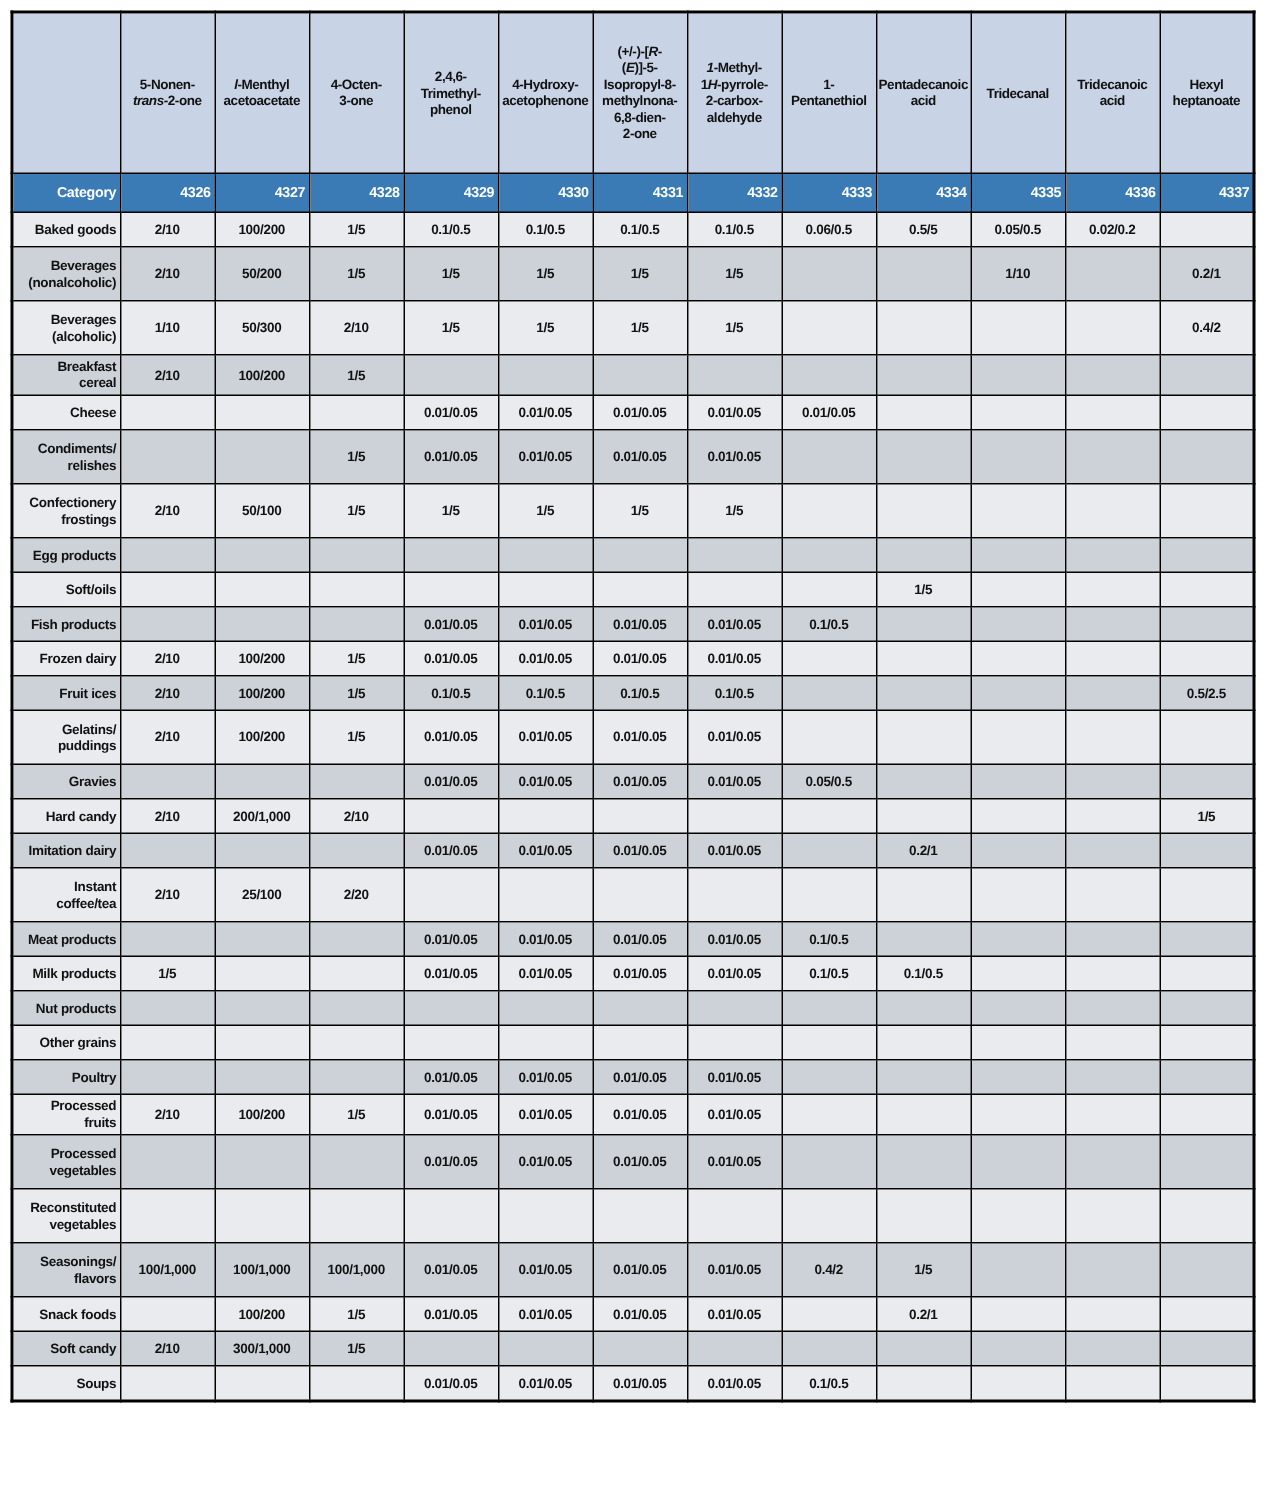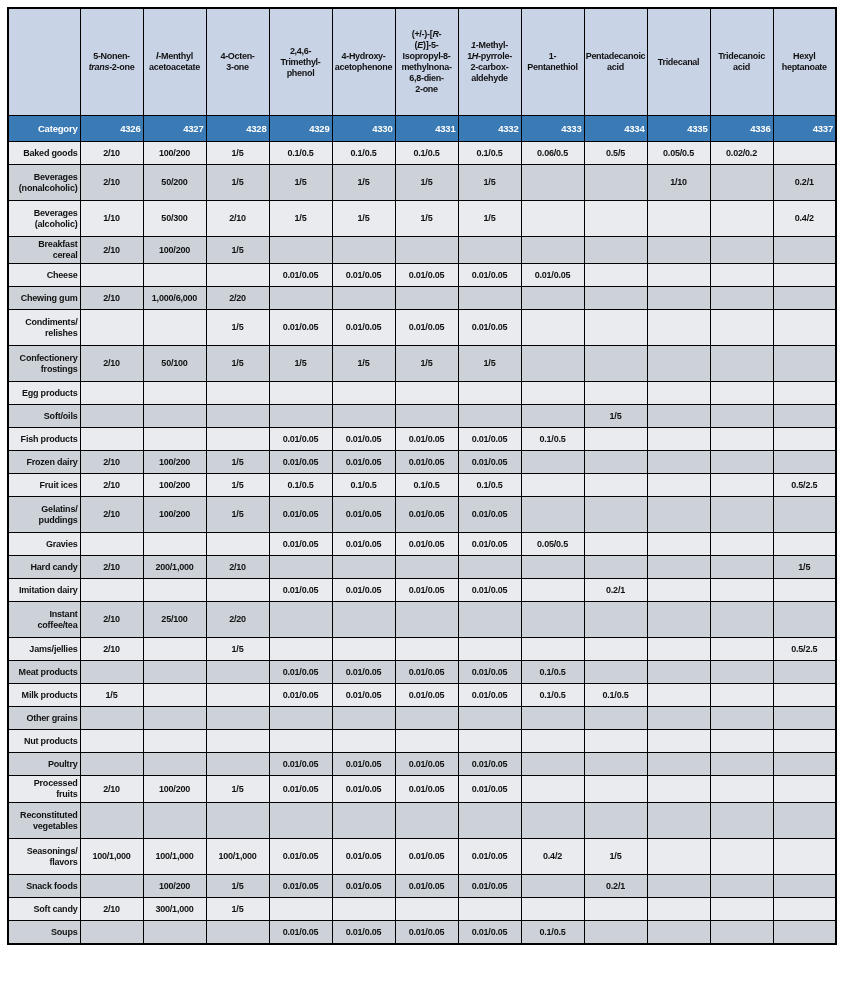--- a/index.html
+++ b/index.html
@@ -139,35 +139,20 @@
           <td>0.01/0.05</td>
           <td>0.01/0.05</td>
           <td>0.01/0.05</td>
           <td>0.01/0.05</td>
           <td>0.01/0.05</td>
           <td></td>
           <td></td>
           <td></td>
           <td></td>
         </tr>
-        <tr>
-          <td class="cat">Chewing gum</td>
-          <td>2/10</td>
-          <td>1,000/6,000</td>
-          <td>2/20</td>
-          <td></td>
-          <td></td>
-          <td></td>
-          <td></td>
-          <td></td>
-          <td></td>
-          <td></td>
-          <td></td>
-          <td></td>
-        </tr>
         <tr class="row-tall">
           <td class="cat">Condiments/<br>relishes</td>
           <td></td>
           <td></td>
           <td>1/5</td>
           <td>0.01/0.05</td>
           <td>0.01/0.05</td>
           <td>0.01/0.05</td>
           <td>0.01/0.05</td>
           <td></td>
@@ -335,35 +320,20 @@
           <td></td>
           <td></td>
           <td></td>
           <td></td>
           <td></td>
           <td></td>
           <td></td>
           <td></td>
         </tr>
         <tr>
-          <td class="cat">Jams/jellies</td>
-          <td>2/10</td>
-          <td></td>
-          <td>1/5</td>
-          <td></td>
-          <td></td>
-          <td></td>
-          <td></td>
-          <td></td>
-          <td></td>
-          <td></td>
-          <td></td>
-          <td>0.5/2.5</td>
-        </tr>
-        <tr>
           <td class="cat">Meat products</td>
           <td></td>
           <td></td>
           <td></td>
           <td>0.01/0.05</td>
           <td>0.01/0.05</td>
           <td>0.01/0.05</td>
           <td>0.01/0.05</td>
           <td>0.1/0.5</td>
           <td></td>
@@ -380,69 +350,84 @@
           <td>0.01/0.05</td>
           <td>0.01/0.05</td>
           <td>0.01/0.05</td>
           <td>0.1/0.5</td>
           <td>0.1/0.5</td>
           <td></td>
           <td></td>
           <td></td>
         </tr>
         <tr>
+          <td class="cat">Nut products</td>
+          <td></td>
+          <td></td>
+          <td></td>
+          <td></td>
+          <td></td>
+          <td></td>
+          <td></td>
+          <td></td>
+          <td></td>
+          <td></td>
+          <td></td>
+          <td></td>
+        </tr>
+        <tr>
           <td class="cat">Other grains</td>
           <td></td>
           <td></td>
           <td></td>
           <td></td>
           <td></td>
           <td></td>
           <td></td>
           <td></td>
           <td></td>
           <td></td>
           <td></td>
           <td></td>
         </tr>
         <tr>
-          <td class="cat">Nut products</td>
-          <td></td>
-          <td></td>
-          <td></td>
-          <td></td>
-          <td></td>
-          <td></td>
-          <td></td>
-          <td></td>
-          <td></td>
-          <td></td>
-          <td></td>
-          <td></td>
-        </tr>
-        <tr>
           <td class="cat">Poultry</td>
           <td></td>
           <td></td>
           <td></td>
           <td>0.01/0.05</td>
           <td>0.01/0.05</td>
           <td>0.01/0.05</td>
           <td>0.01/0.05</td>
           <td></td>
           <td></td>
           <td></td>
           <td></td>
           <td></td>
         </tr>
         <tr>
           <td class="cat">Processed fruits</td>
           <td>2/10</td>
           <td>100/200</td>
           <td>1/5</td>
+          <td>0.01/0.05</td>
+          <td>0.01/0.05</td>
+          <td>0.01/0.05</td>
+          <td>0.01/0.05</td>
+          <td></td>
+          <td></td>
+          <td></td>
+          <td></td>
+          <td></td>
+        </tr>
+        <tr class="row-tall">
+          <td class="cat">Processed<br>vegetables</td>
+          <td></td>
+          <td></td>
+          <td></td>
           <td>0.01/0.05</td>
           <td>0.01/0.05</td>
           <td>0.01/0.05</td>
           <td>0.01/0.05</td>
           <td></td>
           <td></td>
           <td></td>
           <td></td>
           <td></td>
         </tr>

